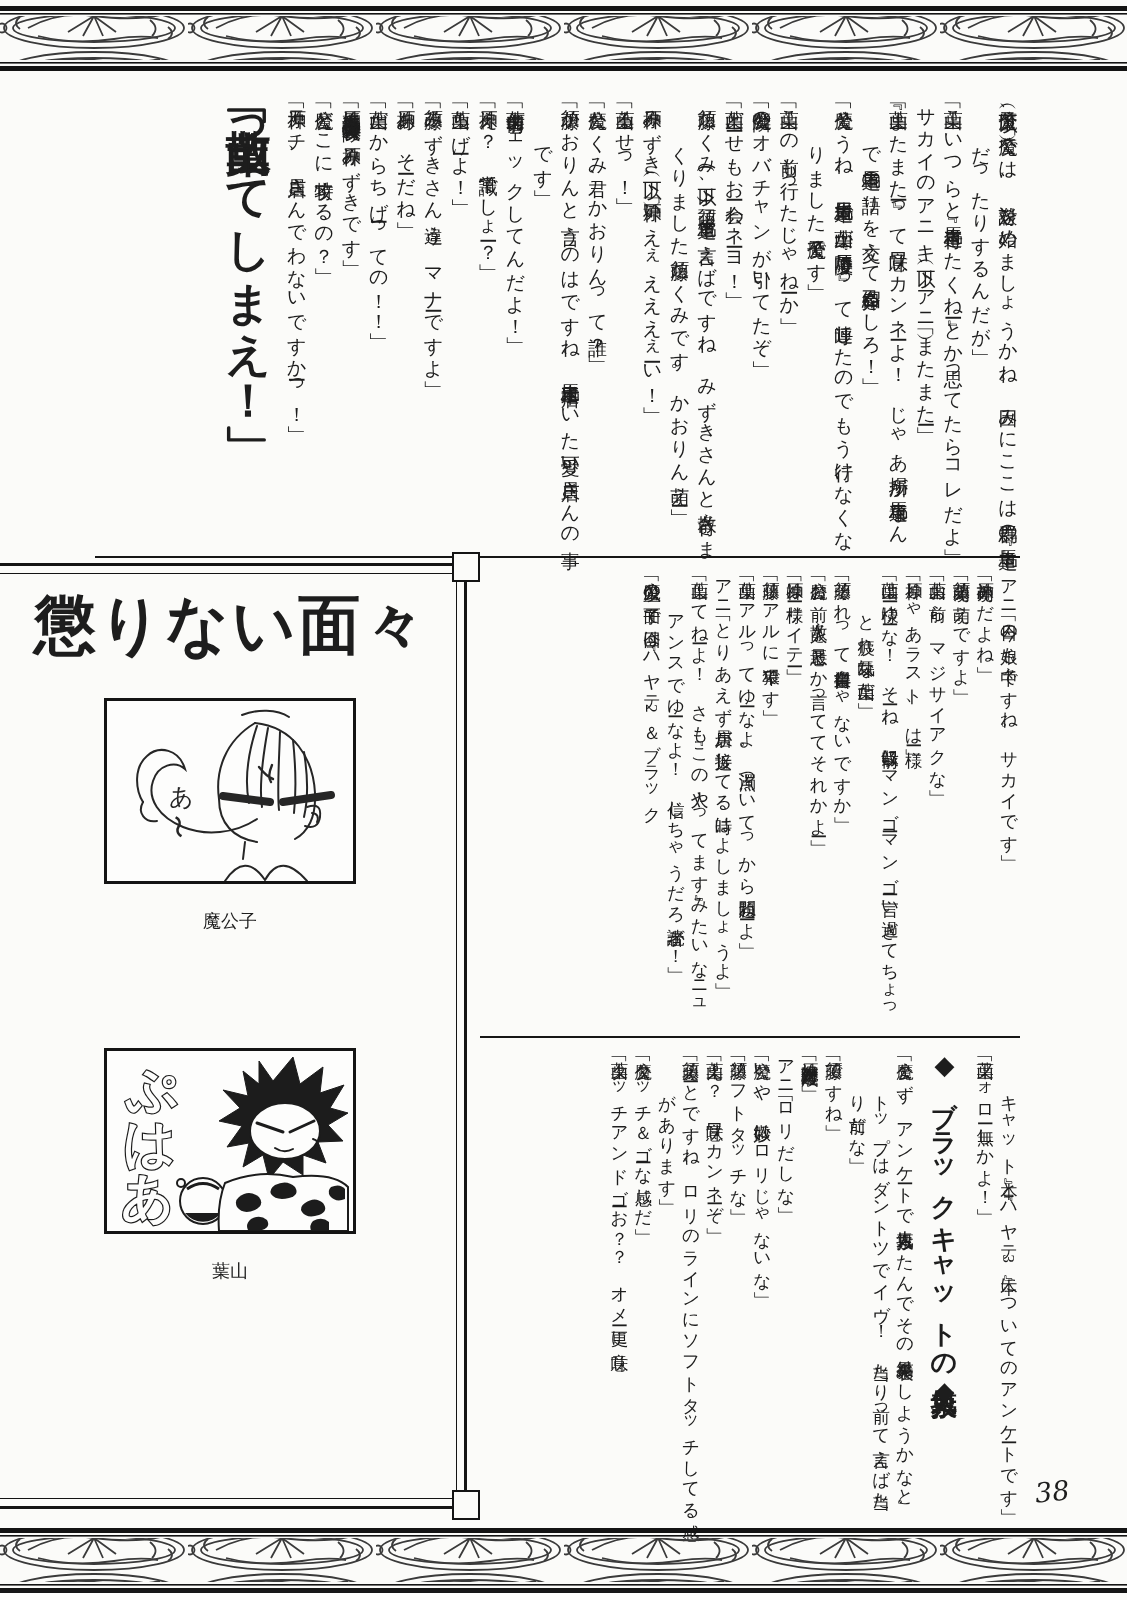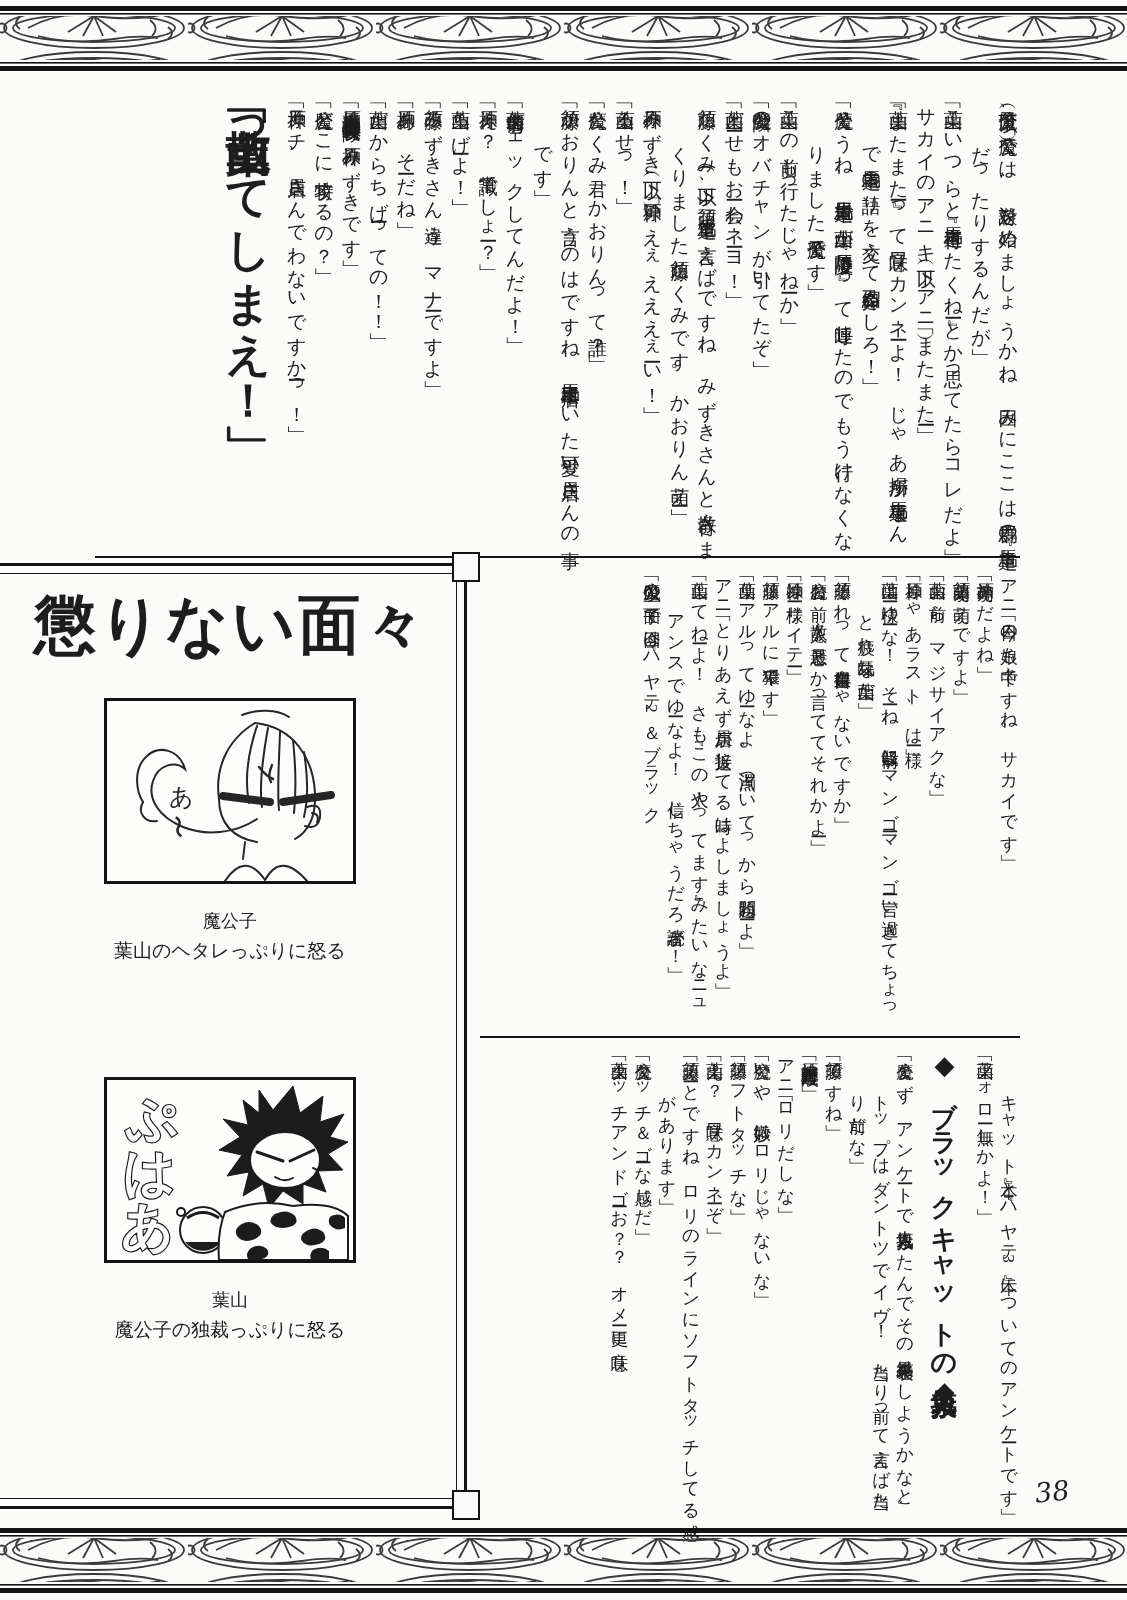--- a/index.html
+++ b/index.html
@@ -201,21 +201,20 @@
           <path d="M205,112 q8,1 5,9"></path>
 
           <path d="M112,98 C112,122 126,137 150,141"></path>
 
           <path d="M138,141 L136,158 M118,180 Q138,150 158,179 M158,179 Q174,150 200,180"></path>
         </g>
         <text x="62" y="104" font-size="24" font-family="Liberation Serif, DejaVu Serif, serif" fill="#262626">あ</text>
         <text x="60" y="132" font-size="24" font-family="Liberation Serif, DejaVu Serif, serif" fill="#262626" transform="rotate(80 70 124)">〜</text>
       </svg>
       <div class="cap cap-name">魔公子</div>
-      <div class="cap cap-desc">葉山のヘタレっぷりに怒る</div>
     </div>
 
     <div class="figure f2">
       <svg class="fig-box" viewBox="0 0 246 180">
 
         <polygon points="152,10 166,30 186,6 193,33 216,16 213,42 237,34 223,57 241,62 221,74 236,90 211,91 219,112 196,104 196,124 176,111 162,128 156,104 136,116 142,92 120,96 135,75 112,70 133,57 116,39 141,45 136,20 152,33" fill="#1c1c1c" stroke="#1c1c1c"></polygon>
 
         <ellipse cx="178" cy="80" rx="35" ry="28" fill="#fdfdfc" stroke="#1c1c1c" stroke-width="2"></ellipse>
         <g fill="none" stroke="#1c1c1c" stroke-width="3" stroke-linecap="round">
           <path d="M150,72 L176,81"></path>
@@ -239,21 +238,20 @@
           <path d="M206,170 q9,-5 16,1 l0,9 l-18,0 q-2,-6 2,-10"></path>
         </g>
 
         <g font-family="Liberation Sans, DejaVu Sans, sans-serif" font-weight="bold" font-size="52" fill="#fdfdfc" stroke="#1c1c1c" stroke-width="2.4" paint-order="stroke">
           <text x="18" y="56">ぷ</text>
           <text x="16" y="110">は</text>
           <text x="14" y="164">あ</text>
         </g>
       </svg>
       <div class="cap cap-name">葉山</div>
-      <div class="cap cap-desc">魔公子の独裁っぷりに怒る</div>
     </div>
   </div>
 
   <div class="page-num">38</div>
 
   <svg class="deco bottom" viewBox="0 0 1127 66" preserveAspectRatio="none">
     <defs>
       <pattern id="scrollpatB" x="0" y="0" width="188" height="44" patternUnits="userSpaceOnUse">
         <g fill="none" stroke="#3a3a3a" stroke-width="1.8">
           <ellipse cx="94" cy="22" rx="90" ry="20"></ellipse>

